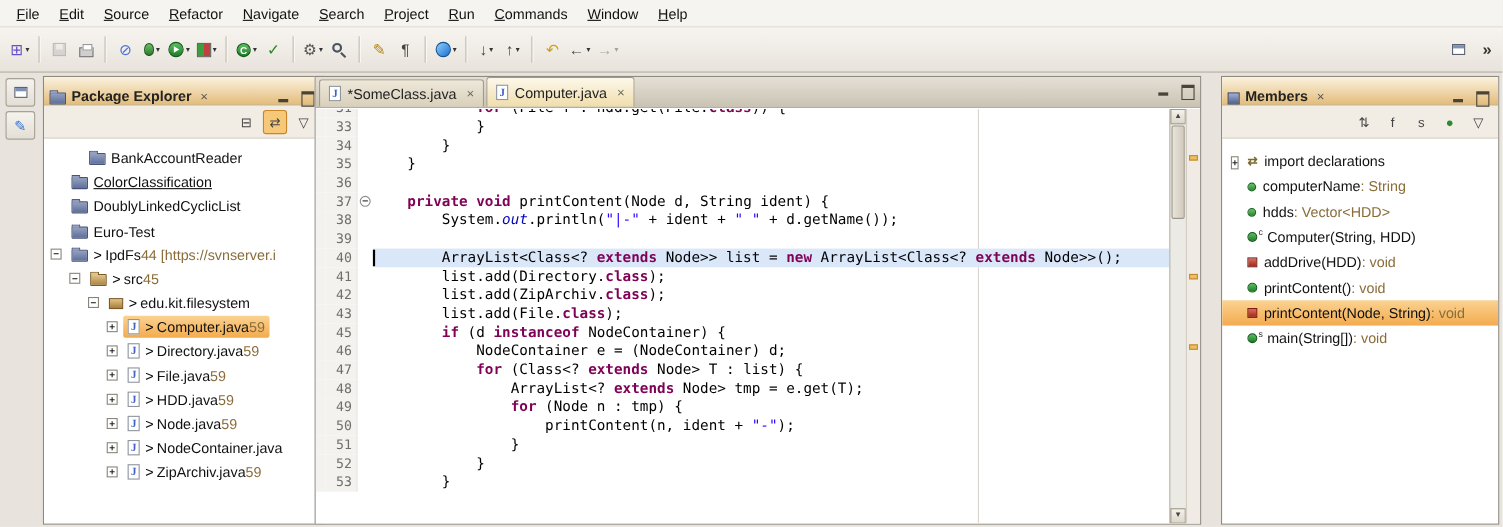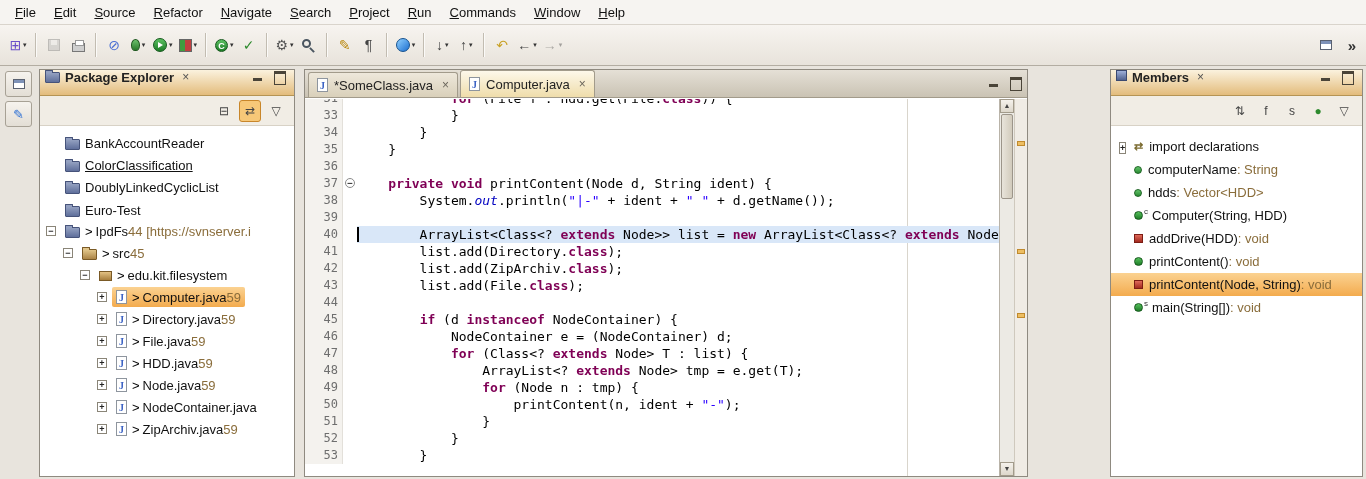--- a/index.html
+++ b/index.html
@@ -43,25 +43,25 @@
   .g-pen { font-size:13px; color:#2d6fd4; }
 
   
   .trim { position:absolute; left:0; top:67px; width:37px; bottom:0; }
   .trim-btn { width:27px; height:26px; margin:4px auto 3px; border:1px solid #a7a195; border-radius:3px;
               background:linear-gradient(#f6f3ee,#e3ded5); display:flex; align-items:center; justify-content:center; }
 
   
   .panel { position:absolute; top:69px; bottom:2px; background:#fff; border:1px solid #8f8a80; overflow:hidden; }
   .pe { left:39px; width:256px; }
-  .editor-panel { left:304px; width:724px; }
+  .editor-panel { left:286px; width:806px; }
   .members { left:1110px; width:253px; }
 
   .panel-title { height:26px; background:linear-gradient(#fbf2de,#e3bc7c); border-bottom:1px solid #b59454;
-                 display:flex; align-items:flex-start; padding:0 5px; font-size:13px; font-weight:bold; color:#222; }
+                 display:flex; align-items:flex-end; padding:0 5px; font-size:13px; font-weight:bold; color:#222; }
   .vt-label { margin-left:5px; }
   .vt-close { margin-left:8px; font-size:12px; color:#555; font-weight:normal; }
   .panel-btns { margin-left:auto; display:flex; gap:7px; align-items:center; padding-right:3px; }
   .pb { width:14px; height:13px; position:relative; }
   .pb-min::after { content:""; position:absolute; left:2px; bottom:2px; width:9px; height:3px; background:#4a4438; }
   .pb-max::after { content:""; position:absolute; left:2px; top:1px; width:10px; height:10px; border:1px solid #4a4438; border-top-width:3px; }
 
   .view-toolbar { height:30px; background:#f1ede5; border-bottom:1px solid #d8d2c6; display:flex;
                   align-items:center; justify-content:flex-end; gap:4px; padding:0 7px; }
   .vtb { width:22px; height:22px; display:flex; align-items:center; justify-content:center; border:1px solid transparent;
@@ -269,21 +269,21 @@
         <span>⊟</span>
       </div>
       <div class="vtb active">
         <span>⇄</span>
       </div>
       <div class="vtb">
         <span>▽</span>
       </div>
     </div>
   <div class="tree">
-      <div class="tree-row" style="padding-left: 6px;">
+      <div class="tree-row" style="padding-left: 6px; margin-left: 16px;">
         <span class="exp none"></span>
         <span class="cell">
           <span class="ti ti-folder"></span>
           <span class="tlabel">BankAccountReader</span>
         </span>
       </div>
       <div class="tree-row" style="padding-left: 6px; text-decoration: underline;">
         <span class="exp none"></span>
         <span class="cell">
           <span class="ti ti-folder"></span>
@@ -481,26 +481,20 @@
           <span class="ann"></span>
           <span class="ln">42</span>
           <span class="foldcol"></span>
           <span class="ctext"><span class="tok-p">        list.add(ZipArchiv.</span><span class="tok-k">class</span><span class="tok-p">);</span></span>
         </div>
         <div class="code-line">
           <span class="ann"></span>
           <span class="ln">43</span>
           <span class="foldcol"></span>
           <span class="ctext"><span class="tok-p">        list.add(File.</span><span class="tok-k">class</span><span class="tok-p">);</span></span>
-        </div>
-        <div class="code-line">
-          <span class="ann"></span>
-          <span class="ln">44</span>
-          <span class="foldcol"></span>
-          <span class="ctext"></span>
         </div>
         <div class="code-line">
           <span class="ann"></span>
           <span class="ln">45</span>
           <span class="foldcol"></span>
           <span class="ctext"><span class="tok-p">        </span><span class="tok-k">if</span><span class="tok-p"> (d </span><span class="tok-k">instanceof</span><span class="tok-p"> NodeContainer) {</span></span>
         </div>
         <div class="code-line">
           <span class="ann"></span>
           <span class="ln">46</span>

